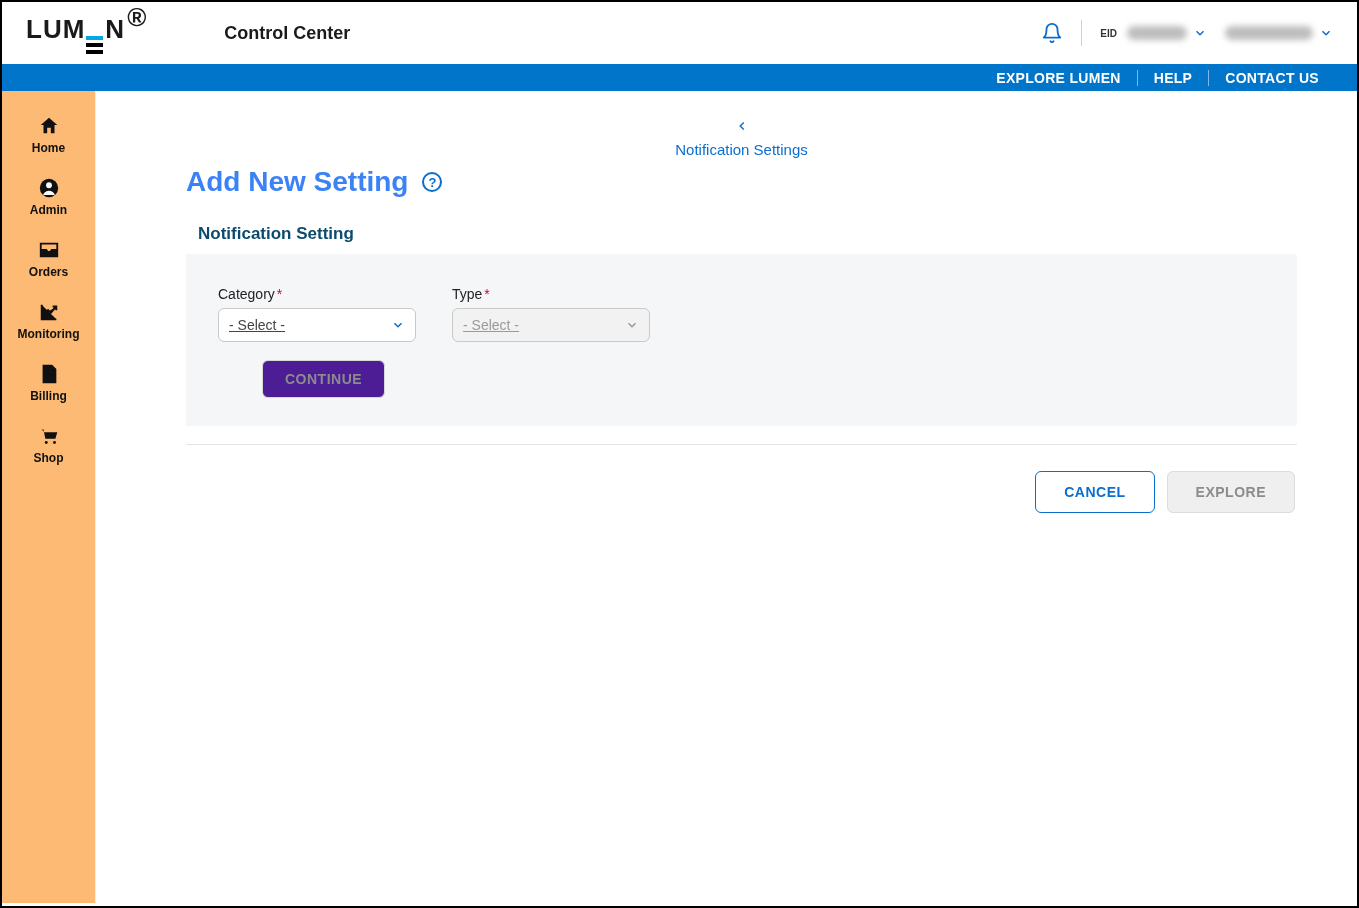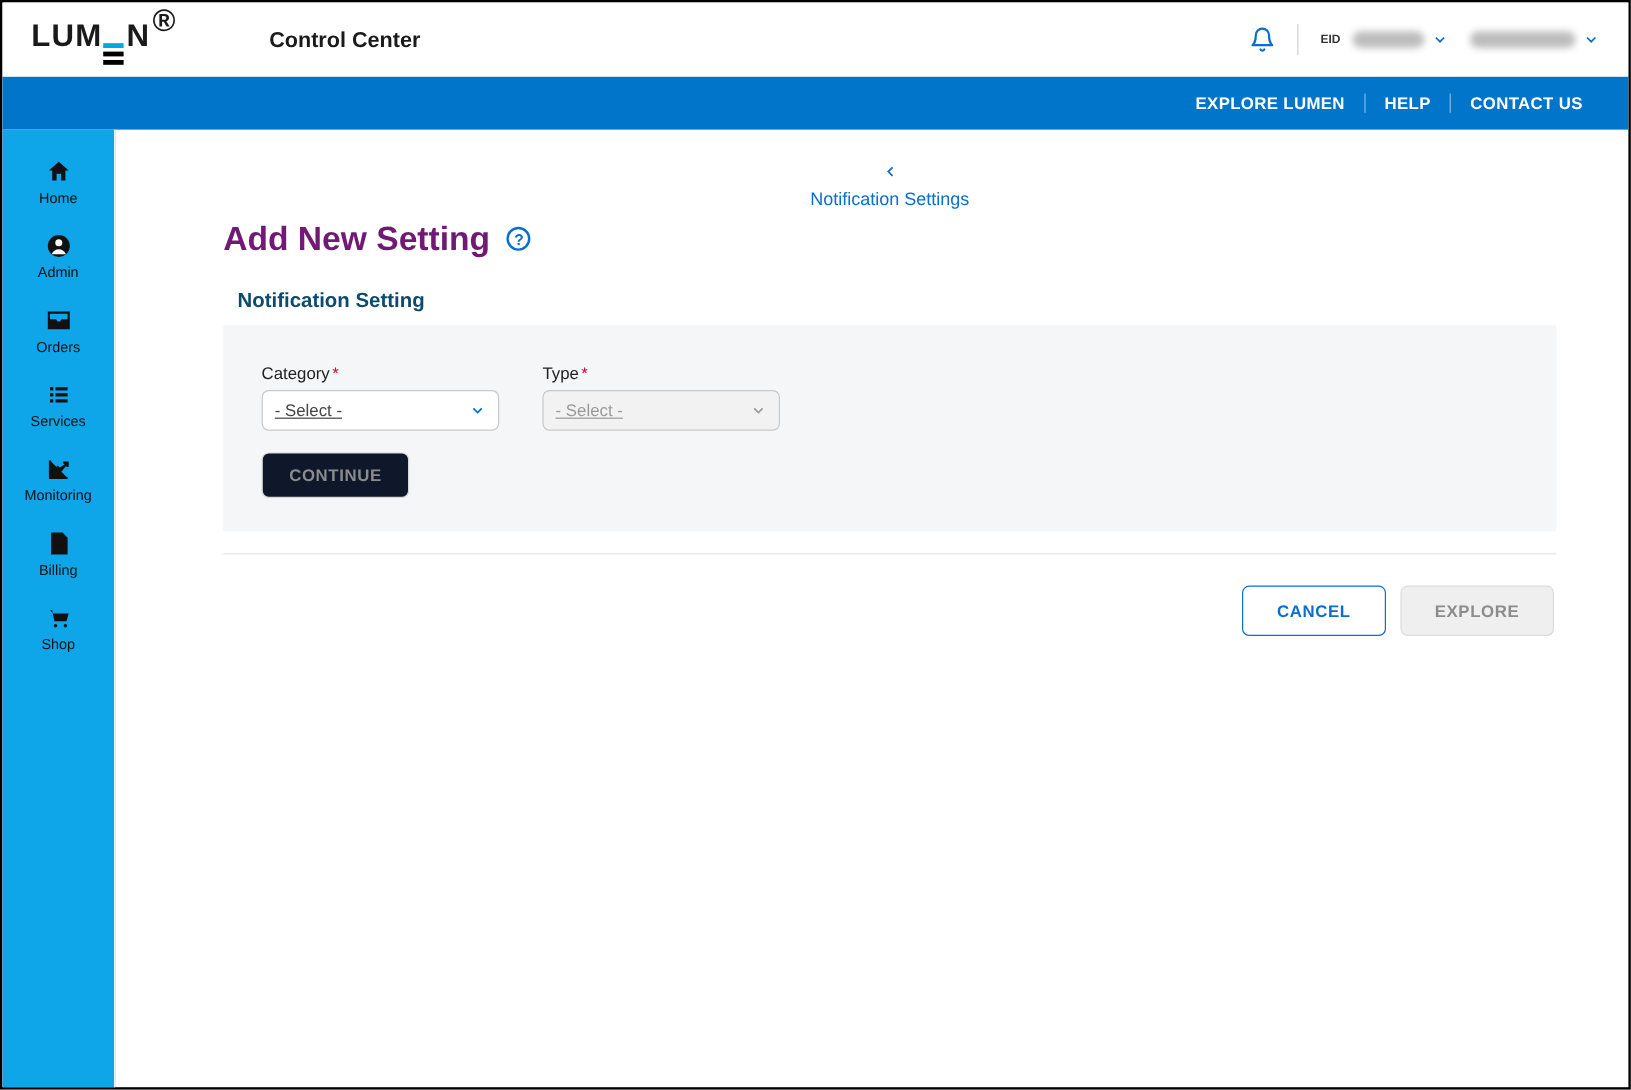--- a/index.html
+++ b/index.html
@@ -55,21 +55,21 @@
   .blur-pill.med { width: 88px; height: 14px; }
   .chev-down-sm {
     width: 14px; height: 14px;
     color: #0a6ed1;
   }
   .hdr-dropdown { display:flex; align-items:center; gap:6px; cursor:pointer; }
 
   
   .blue-bar {
     background: #0075c9;
-    height: 44px;
+    height: 27px;
     display: flex;
     align-items: center;
     justify-content: flex-end;
     padding-right: 22px;
   }
   .blue-bar a {
     color: #fff;
     font-size: 14px;
     font-weight: 700;
     text-decoration: none;
@@ -81,23 +81,24 @@
 
   
   .body-area {
     display: flex;
     height: calc(100% - 62px - 30px);
   }
 
   
   .sidebar {
     width: 94px;
-    background: #0ea5e9;
+    background: #fdba74;
     border-right: 1px solid #eee;
     padding-top: 12px;
+    font-weight: bold;
   }
   .side-item {
     display: flex;
     flex-direction: column;
     align-items: center;
     gap: 4px;
     padding: 12px 4px 10px;
     cursor: pointer;
   }
   .side-item svg { width: 22px; height: 22px; fill: #111; }
@@ -122,21 +123,21 @@
     flex-direction: column;
   }
   .breadcrumb svg { width: 14px; height: 14px; }
   .page-title-row {
     display: flex;
     align-items: center;
     gap: 14px;
     margin-bottom: 26px;
   }
   .page-title {
-    color: #701a75;
+    color: #3b82f6;
     font-size: 28px;
     font-weight: 800;
   }
   .help-circle {
     width: 20px; height: 20px;
     border: 2px solid #0a6ed1;
     border-radius: 50%;
     display:flex; align-items:center; justify-content:center;
     color:#0a6ed1;
     font-size: 13px;
@@ -196,24 +197,25 @@
   .btn {
     border-radius: 6px;
     font-size: 14px;
     font-weight: 700;
     letter-spacing: 0.5px;
     padding: 10px 22px;
     cursor: pointer;
     border: 1px solid transparent;
   }
   .btn-continue {
-    background: #0f172a;
+    background: #4c1d95;
     border: 1px solid #d8d8d8;
     color: #8c8c8c;
     cursor: default;
+    margin-left: 44px;
   }
 
   .divider {
     height: 1px;
     background: #e4e4e4;
     margin: 18px 0 26px;
   }
 
   .footer-actions {
     display:flex;
@@ -328,31 +330,20 @@
 
     <div class="side-item">
       <svg viewBox="0 0 24 24">
           <path d="M3 5h18v14H3z" fill="none" stroke="#111" stroke-width="2"></path>
           <path d="M3 12h6l1.5 2h3L15 12h6" fill="none" stroke="#111" stroke-width="2"></path>
           <path d="M3 12h6l1.5 2h3L15 12h6V19H3z"></path>
         </svg>
       <div class="side-label">Orders</div>
     </div>
 
-    <div class="side-item">
-      <svg viewBox="0 0 24 24">
-          <rect x="4" y="5" width="3" height="3"></rect>
-          <rect x="4" y="10.5" width="3" height="3"></rect>
-          <rect x="4" y="16" width="3" height="3"></rect>
-          <rect x="9" y="5" width="11" height="3"></rect>
-          <rect x="9" y="10.5" width="11" height="3"></rect>
-          <rect x="9" y="16" width="11" height="3"></rect>
-        </svg>
-      <div class="side-label">Services</div>
-    </div>
 
     <div class="side-item">
       <svg viewBox="0 0 24 24" fill="none" stroke="#111" stroke-width="2">
           <path d="M4 4v16h16"></path>
           <polyline points="6 15 11 10 14 13 20 6"></polyline>
           <polyline points="16 6 20 6 20 10"></polyline>
         </svg>
       <div class="side-label">Monitoring</div>
     </div>
 

